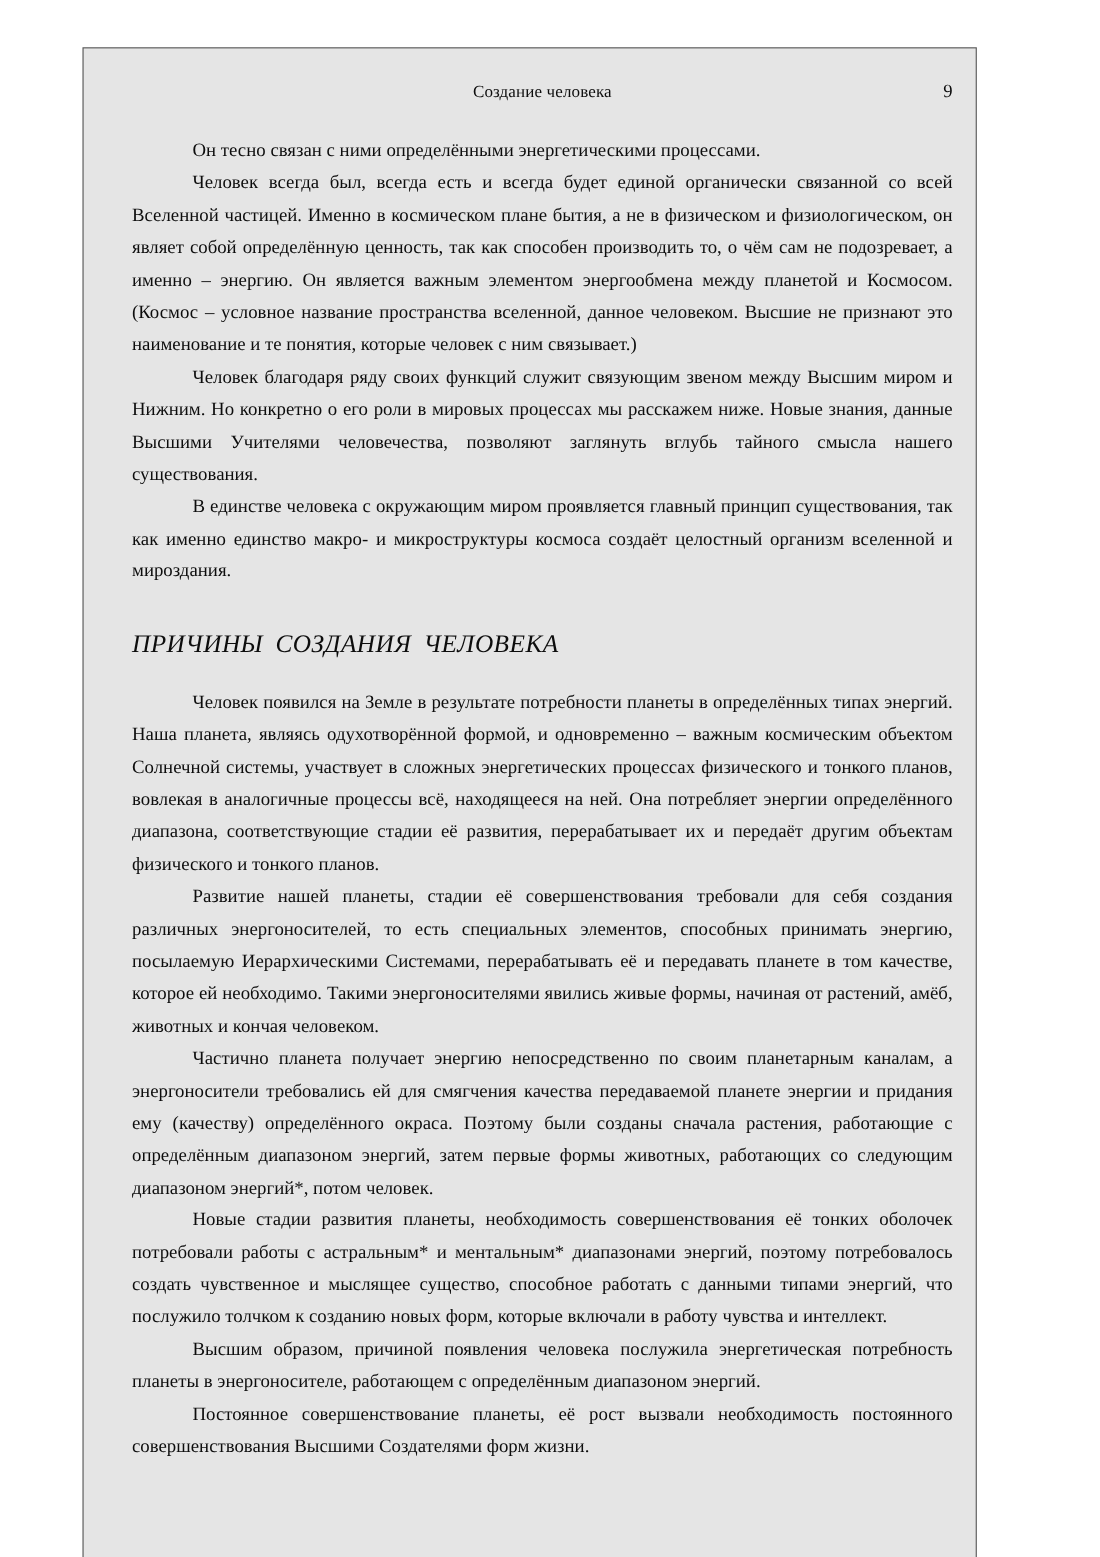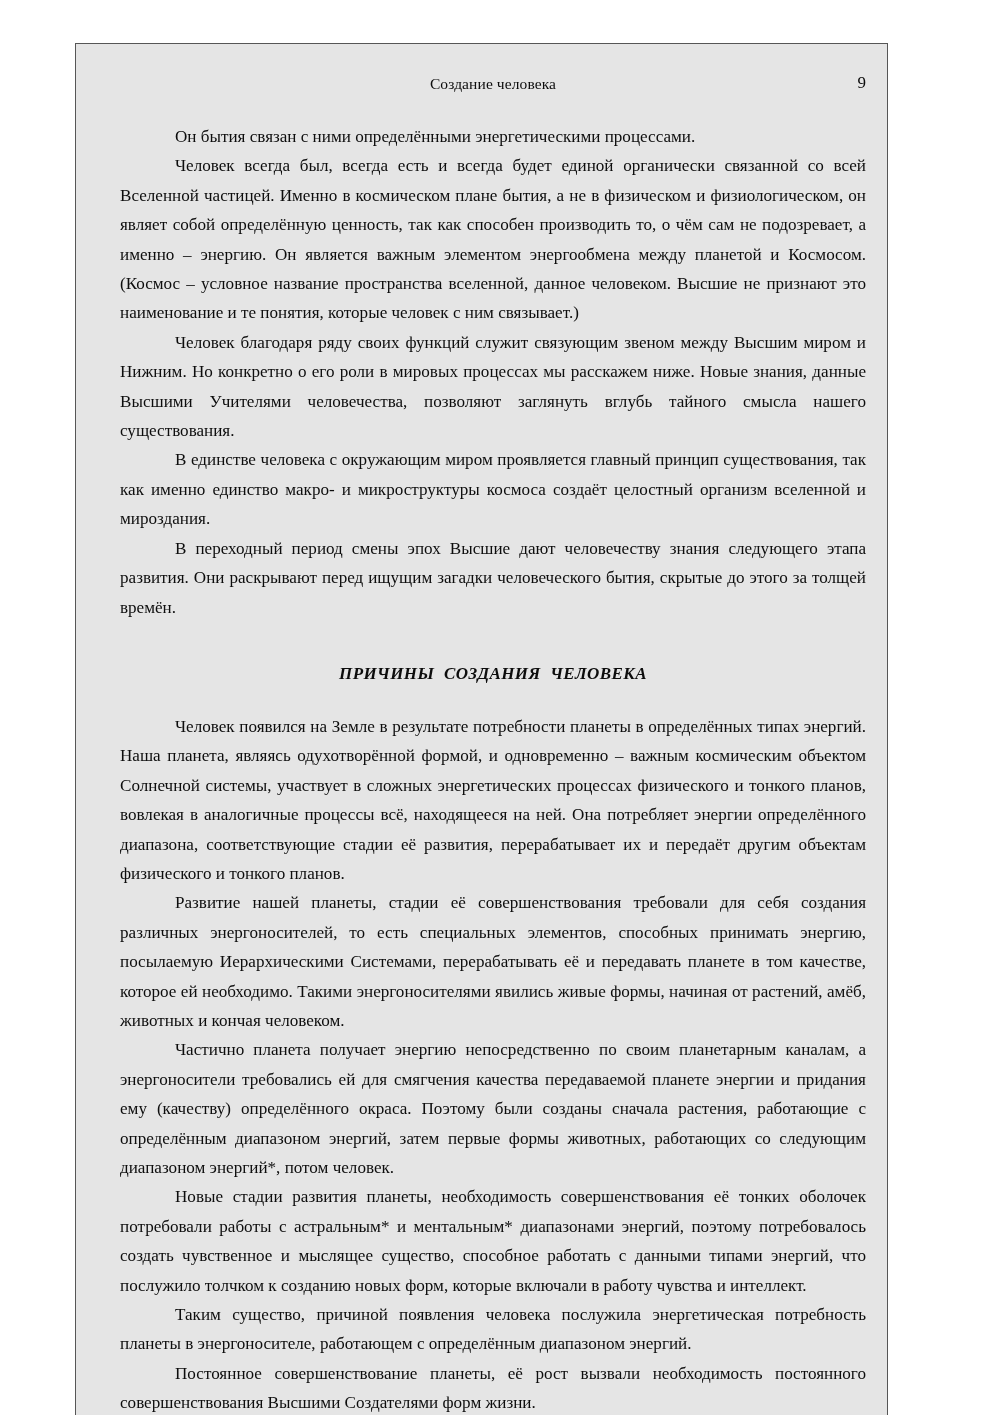--- a/index.html
+++ b/index.html
@@ -81,52 +81,50 @@
 
   p.para:last-child { margin-bottom: 0; }
 
   p.para b,
   p.para strong {
     font-weight: normal;
   }
 
   .section-heading {
     margin: 40px 0 26px 0;
-    text-align: center;
-    font-weight: bold;
+    font-weight: normal;
     font-style: italic;
-    font-size: 17px;
+    font-size: 23px;
     line-height: 24px;
     letter-spacing: 0.4px;
     word-spacing: 5px;
   }
 </style>
 </head>
 <body>
 
 <div class="page-sheet">
   <div class="page-inner">
 
     <div class="running-head">
       <div class="running-head-title">Создание человека</div>
       <div class="running-head-pageno">9</div>
     </div>
 
     <div class="body-column">
 
-      <p class="para"><span>Он бытия связан с ними определёнными энергетическими процессами.</span></p>
+      <p class="para"><span>Он тесно связан с ними определёнными энергетическими процессами.</span></p>
       <p class="para"><span>Человек всегда был, всегда есть и всегда будет единой органически связанной со всей Вселенной частицей. Именно в космическом плане бытия, а не в физическом и физиологическом, он являет собой определённую ценность, так как способен производить то, о чём сам не подозревает, а именно – энергию. Он является важным элементом энергообмена между планетой и Космосом. (Космос – условное название пространства вселенной, данное человеком. Высшие не признают это наименование и те понятия, которые человек с ним связывает.)</span></p>
       <p class="para"><span>Человек благодаря ряду своих функций служит связующим звеном между Высшим миром и Нижним. Но конкретно о его роли в мировых процессах мы расскажем ниже. Новые знания, данные Высшими Учителями человечества, позволяют заглянуть вглубь тайного смысла нашего существования.</span></p>
       <p class="para"><span>В единстве человека с окружающим миром проявляется главный принцип существования, так как именно единство макро- и микроструктуры космоса создаёт целостный организм вселенной и мироздания.</span></p>
-      <p class="para"><span>В переходный период смены эпох Высшие дают человечеству знания следующего этапа развития. Они раскрывают перед ищущим загадки человеческого бытия, скрытые до этого за толщей времён.</span></p>
 
       <div class="section-heading">ПРИЧИНЫ СОЗДАНИЯ ЧЕЛОВЕКА</div>
 
       <p class="para"><span>Человек появился на Земле в результате потребности планеты в определённых типах энергий. Наша планета, являясь одухотворённой формой, и одновременно – важным космическим объектом Солнечной системы, участвует в сложных энергетических процессах физического и тонкого планов, вовлекая в аналогичные процессы всё, находящееся на ней. Она потребляет энергии определённого диапазона, соответствующие стадии её развития, перерабатывает их и передаёт другим объектам физического и тонкого планов.</span></p>
       <p class="para"><span>Развитие нашей планеты, стадии её совершенствования требовали для себя создания различных энергоносителей, то есть специальных элементов, способных принимать энергию, посылаемую Иерархическими Системами, перерабатывать её и передавать планете в том качестве, которое ей необходимо. Такими энергоносителями явились живые формы, начиная от растений, амёб, животных и кончая человеком.</span></p>
       <p class="para"><span>Частично планета получает энергию непосредственно по своим планетарным каналам, а энергоносители требовались ей для смягчения качества передаваемой планете энергии и придания ему (качеству) определённого окраса. Поэтому были созданы сначала растения, работающие с определённым диапазоном энергий, затем первые формы животных, работающих со следующим диапазоном </span><b>энергий*</b><span>, потом человек.</span></p>
       <p class="para"><span>Новые стадии развития планеты, необходимость совершенствования её тонких оболочек потребовали работы с </span><b>астральным*</b><span> и </span><b>ментальным*</b><span> диапазонами энергий, поэтому потребовалось создать чувственное и мыслящее существо, способное работать с данными типами энергий, что послужило толчком к созданию новых форм, которые включали в работу чувства и интеллект.</span></p>
-      <p class="para"><span>Таким существо, </span><b>причиной появления человека послужила энергетическая потребность планеты в энергоносителе, работающем с определённым диапазоном энергий</b><span>.</span></p>
+      <p class="para"><span>Высшим образом, </span><b>причиной появления человека послужила энергетическая потребность планеты в энергоносителе, работающем с определённым диапазоном энергий</b><span>.</span></p>
       <p class="para"><span>Постоянное совершенствование планеты, её рост вызвали необходимость постоянного совершенствования Высшими Создателями форм жизни.</span></p>
 
     </div>
   </div>
 </div>
 
 </body></html>

